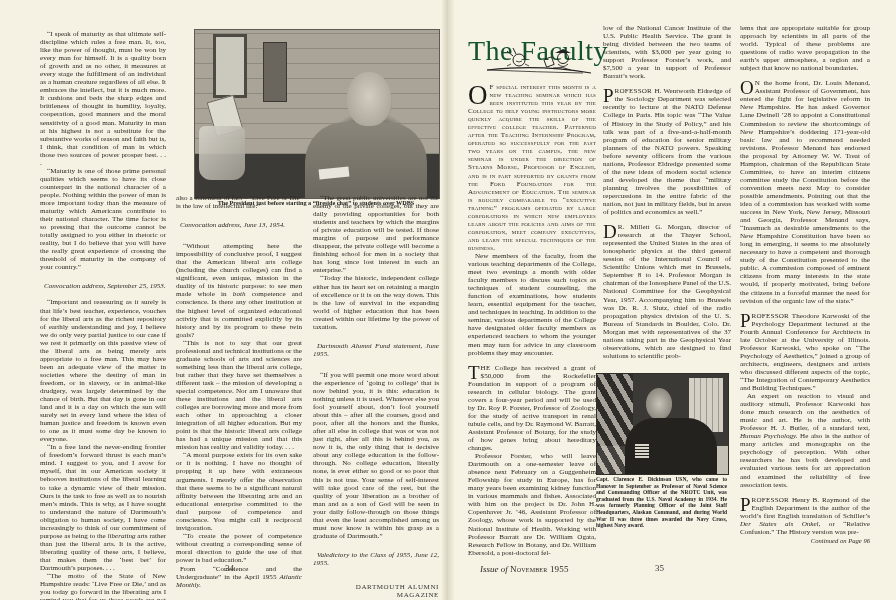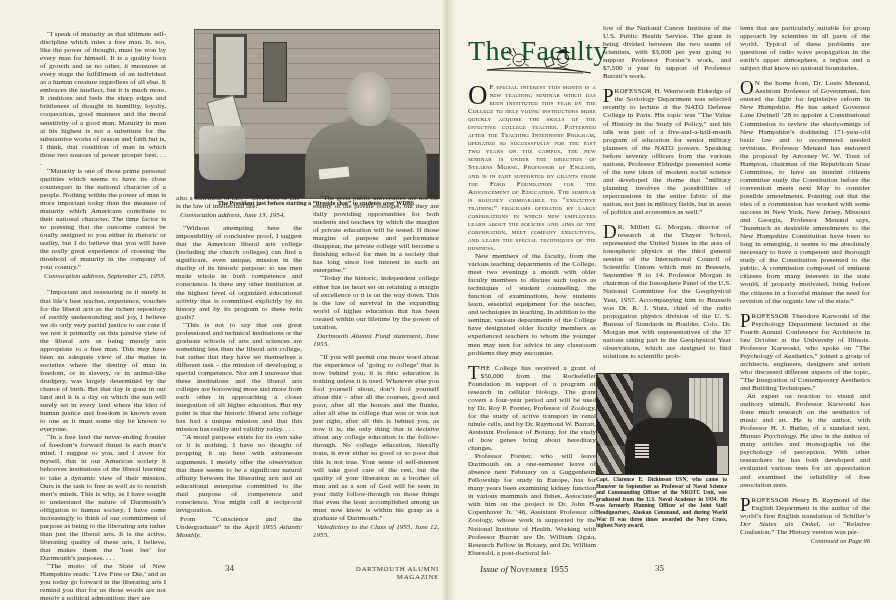--- a/index.html
+++ b/index.html
@@ -26,22 +26,22 @@
     position: absolute;
     font-size: 7.1px;
     line-height: 8.05px;
     text-align: justify;
     hyphens: auto;
     color: #2b2723;
   }
   .col p { margin: 0; text-indent: 7px; }
   .col p.noindent { text-indent: 0; }
   .col p.gap { margin-top: 7px; }
-  .col .source { font-style: italic; text-indent: 4px; margin-top: 1px; }
-  .col .source + p { margin-top: 5px; }
+  .col .source { font-style: italic; text-indent: 4px; margin-top: 11px; }
+  .col .source + p { margin-top: 13px; }
   .col i { font-style: italic; }
 
   
   #left-col-1 { left: 40px; top: 30px; width: 126px; }
   #left-col-2 { left: 176px; top: 194px; width: 126px; }
   #left-col-3 { left: 313px; top: 194px; width: 126px; }
 
   .photo-president {
     position: absolute; left: 194px; top: 29px; width: 244px; height: 168px;
     background:
@@ -86,21 +86,21 @@
   }
 
   .caption-photo {
     position: absolute; left: 194px; top: 199px; width: 244px;
     text-align: center; font-size: 6.2px; font-weight: bold; color: #222;
   }
   .folio-left {
     position: absolute; left: 225px; top: 563px; font-size: 9px; color: #333;
   }
   .magazine-name {
-    position: absolute; left: 313px; top: 565px; width: 126px;
+    position: absolute; left: 313px; top: 583px; width: 126px;
     font-size: 7px; letter-spacing: 0.6px; text-align: right; color: #333;
   }
 
   
   .page-title {
     position: absolute; left: 468px; top: 16px;
     font-size: 28px; letter-spacing: 0.5px; color: #14532d; font-weight: normal;
   }
   .masthead-drawing {
     position: absolute; left: 483px; top: 42px; width: 110px; height: 36px;
@@ -185,20 +185,21 @@
   <div class="paper"></div>
 </div>
 <div class="caption-photo">The President just before starting a “fireside chat” to students over WDBS</div>
 
 <div class="col" id="left-col-2">
   <p class="noindent">also a statement of fact – ‘Live Free or Die’ is the law of intellectual life.”</p>
   <p class="source">Convocation address, June 13, 1954.</p>
   <p><span>“Without attempting here the impossibility of conclusive proof, I suggest that the American liberal arts college (including the church colleges) can find a significant, even unique, mission in the duality of its historic purpose: to see men made whole in </span><i>both</i><span> competence and conscience. Is there any other institution at the highest level of organized educational activity that is committed explicitly by its history and by its program to these twin goals?</span></p>
   <p>“This is not to say that our great professional and technical institutions or the graduate schools of arts and sciences are something less than the liberal arts college, but rather that they have set themselves a different task – the mission of developing a special competence. Nor am I unaware that these institutions and the liberal arts colleges are borrowing more and more from each other in approaching a closer integration of all higher education. But my point is that the historic liberal arts college has had a unique mission and that this mission has reality and validity today. . . .</p>
   <p>“A moral purpose exists for its own sake or it is nothing. I have no thought of propping it up here with extraneous arguments. I merely offer the observation that there seems to be a significant natural affinity between the liberating arts and an educational enterprise committed to the dual purpose of competence and conscience. You might call it reciprocal invigoration.</p>
+  <p>“To create the power of competence without creating a corresponding sense of moral direction to guide the use of that power is bad education.”</p>
   <p class="noindent" style="text-indent:4px;margin-top:1px"><span>From “Conscience and the Undergraduate” in the April 1955 </span><i>Atlantic Monthly.</i></p>
 </div>
 
 <div class="col" id="left-col-3">
   <p>“The great public universities are not the enemy of the private colleges, but they are daily providing opportunities for both students and teachers by which the margins of private education will be tested. If those margins of purpose and performance disappear, the private college will become a finishing school for men in a society that has long since lost interest in such an enterprise.”</p>
   <p>“Today the historic, independent college either has its heart set on retaining a margin of excellence or it is on the way down. This is the law of survival in the expanding world of higher education that has been created within our lifetime by the power of taxation.</p>
   <p class="source">Dartmouth Alumni Fund statement, June 1955.</p>
   <p>“If you will permit one more word about the experience of ‘going to college’ that is now behind you, it is this: education is nothing unless it is used. Whatever else you fool yourself about, don’t fool yourself about this – after all the courses, good and poor, after all the honors and the flunks, after all else in college that was or was not just right, after all this is behind you, as now it is, the only thing that is decisive about any college education is the follow-through. No college education, literally none, is ever either so good or so poor that this is not true. Your sense of self-interest will take good care of the rest, but the quality of your liberation as a brother of man and as a son of God will be seen in your daily follow-through on those things that even the least accomplished among us must now know is within his grasp as a graduate of Dartmouth.”</p>
   <p class="source">Valedictory to the Class of 1955, June 12, 1955.</p>
 </div>
@@ -237,21 +238,21 @@
 
 <div class="photo-captain">
   <div class="flag"></div>
   <div class="window"></div>
   <div class="uniform"></div>
   <div class="stripes"></div>
 </div>
 <div class="caption-captain">Capt. Clarence E. Dickinson USN, who came to Hanover in September as Professor of Naval Science and Commanding Officer of the NROTC Unit, was graduated from the U.S. Naval Academy in 1934. He was formerly Planning Officer of the Joint Staff Headquarters, Alaskan Command, and during World War II was three times awarded the Navy Cross, highest Navy award.</div>
 
 <div class="col" id="right-col-3">
-  <p class="noindent">lems that are particularly suitable for group approach by scientists in all parts of the world. Typical of these problems are questions of radio wave propagation in the earth’s upper atmosphere, a region and a subject that know no national boundaries.</p>
+  <p class="noindent">lems that are appropriate suitable for group approach by scientists in all parts of the world. Typical of these problems are questions of radio wave propagation in the earth’s upper atmosphere, a region and a subject that know no national boundaries.</p>
   <p class="noindent gap"><span class="dropcap-small">O</span><span class="smallcaps">N</span><span> the home front, Dr. Louis Menand, Assistant Professor of Government, has entered the fight for legislative reform in New Hampshire. He has asked Governor Lane Dwinell ’28 to appoint a Constitutional Commission to review the shortcomings of New Hampshire’s doddering 171-year-old basic law and to recommend needed revisions. Professor Menand has endorsed the proposal by Attorney W. W. Treat of Hampton, chairman of the Republican State Committee, to have an interim citizens committee study the Constitution before the convention meets next May to consider possible amendments. Pointing out that the idea of a commission has worked with some success in New York, New Jersey, Missouri and Georgia, Professor Menand says, “Inasmuch as desirable amendments to the New Hampshire Constitution have been so long in emerging, it seems to me absolutely necessary to have a competent and thorough study of the Constitution presented to the public. A commission composed of eminent citizens from many interests in the state would, if properly motivated, bring before the citizens in a forceful manner the need for revision of the organic law of the state.”</span></p>
   <p class="noindent gap"><span class="dropcap-small">P</span><span class="smallcaps">ROFESSOR</span><span> Theodore Karwoski of the Psychology Department lectured at the Fourth Annual Conference for Architects in late October at the University of Illinois. Professor Karwoski, who spoke on “The Psychology of Aesthetics,” joined a group of architects, engineers, designers and artists who discussed different aspects of the topic, “The Integration of Contemporary Aesthetics and Building Techniques.”</span></p>
   <p><span>An expert on reaction to visual and auditory stimuli, Professor Karwoski has done much research on the aesthetics of music and art. He is the author, with Professor H. J. Butler, of a standard text, </span><i>Human Psychology.</i><span> He also is the author of many articles and monographs on the psychology of perception. With other researchers he has both developed and evaluated various tests for art appreciation and examined the reliability of free association tests.</span></p>
   <p class="noindent gap"><span class="dropcap-small">P</span><span class="smallcaps">ROFESSOR</span><span> Henry B. Raymond of the English Department is the author of the world’s first English translation of Schiller’s </span><i>Der States als Onkel</i><span>, or “Relative Confusion.” The History version was pre-</span></p>
   <div class="continued">Continued on Page 96</div>
 </div>
 
 <div class="issue-line"><i>Issue of</i> <span class="smallcaps">November 1955</span></div>
 <div class="folio-right">35</div>
 

